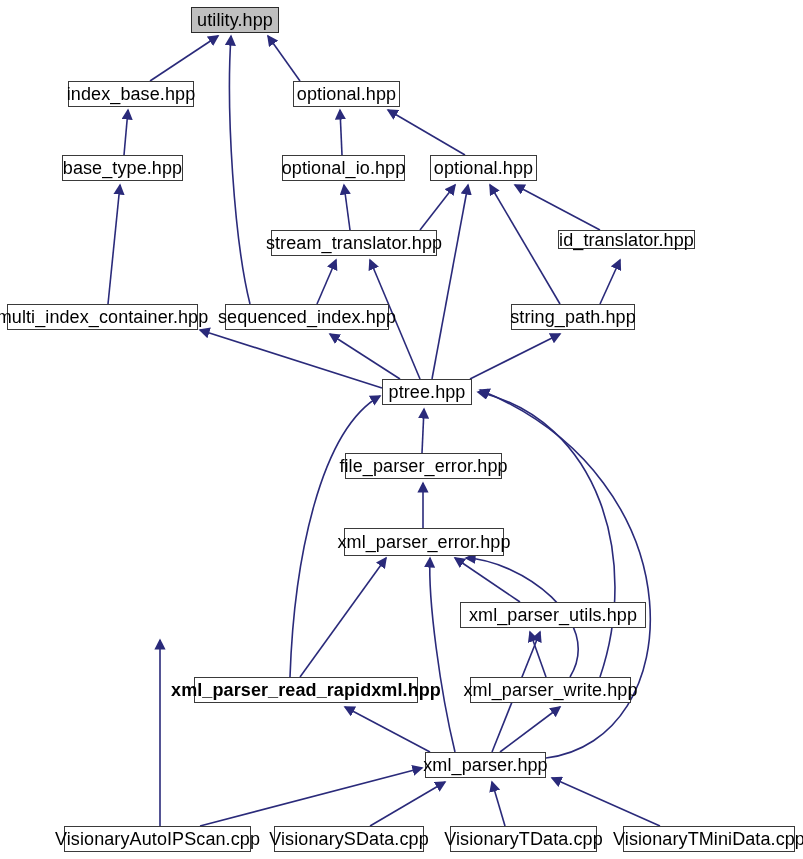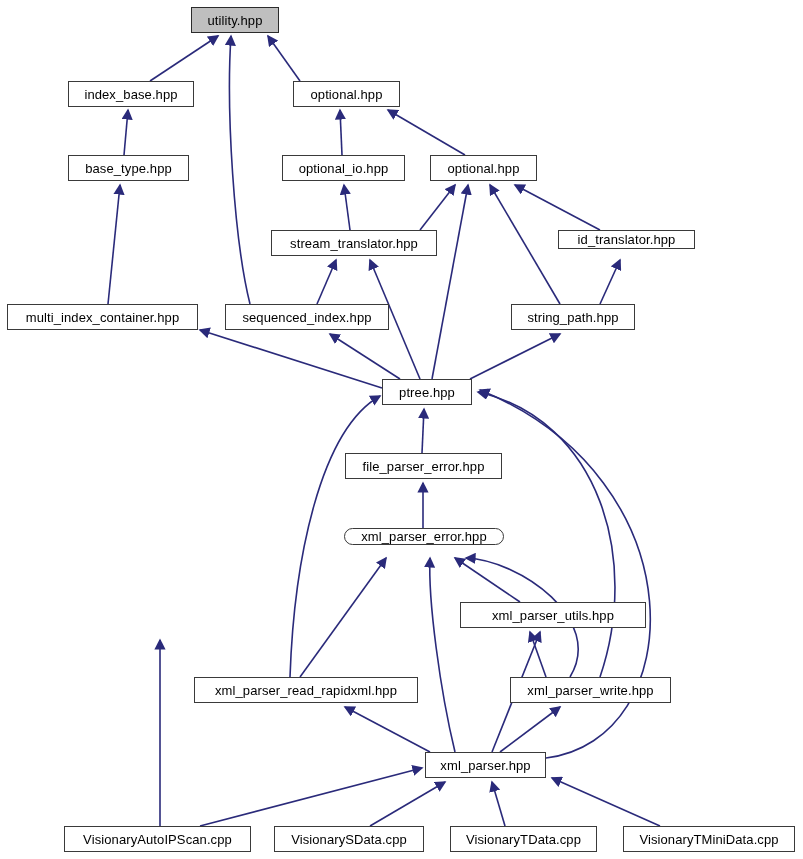--- a/index.html
+++ b/index.html
@@ -26,21 +26,21 @@
   }
   .node {
     position: absolute;
     box-sizing: border-box;
     display: flex;
     align-items: center;
     justify-content: center;
     border: 1px solid #3a3a3a;
     background: #ffffff;
     color: #000000;
-    font-size: 13px;
+    font-size: 18px;
     line-height: 1;
     white-space: nowrap;
     letter-spacing: 0.1px;
     z-index: 2;
   }
   .node.highlight {
     background: #bfbfbf;
     border: 1px solid #2b2b2b;
   }
   .node-label {
@@ -103,21 +103,21 @@
   <div id="node-layer">
       <div class="node highlight" style="left: 191px; top: 7px; width: 88px; height: 26px;">
         <span class="node-label">utility.hpp</span>
       </div>
       <div class="node" style="left: 68px; top: 81px; width: 126px; height: 26px;">
         <span class="node-label">index_base.hpp</span>
       </div>
       <div class="node" style="left: 293px; top: 81px; width: 107px; height: 26px;">
         <span class="node-label">optional.hpp</span>
       </div>
-      <div class="node" style="left: 68px; top: 155px; width: 121px; height: 26px;">
+      <div class="node" style="left: 62px; top: 155px; width: 121px; height: 26px;">
         <span class="node-label">base_type.hpp</span>
       </div>
       <div class="node" style="left: 282px; top: 155px; width: 123px; height: 26px;">
         <span class="node-label">optional_io.hpp</span>
       </div>
       <div class="node" style="left: 430px; top: 155px; width: 107px; height: 26px;">
         <span class="node-label">optional.hpp</span>
       </div>
       <div class="node" style="left: 271px; top: 230px; width: 166px; height: 26px;">
         <span class="node-label">stream_translator.hpp</span>
@@ -133,30 +133,30 @@
       </div>
       <div class="node" style="left: 511px; top: 304px; width: 124px; height: 26px;">
         <span class="node-label">string_path.hpp</span>
       </div>
       <div class="node" style="left: 382px; top: 379px; width: 90px; height: 26px;">
         <span class="node-label">ptree.hpp</span>
       </div>
       <div class="node" style="left: 345px; top: 453px; width: 157px; height: 26px;">
         <span class="node-label">file_parser_error.hpp</span>
       </div>
-      <div class="node" style="left: 344px; top: 528px; width: 160px; height: 17px; border-radius: 13px;">
+      <div class="node" style="left: 344px; top: 528px; width: 160px; height: 28px;">
         <span class="node-label">xml_parser_error.hpp</span>
       </div>
       <div class="node" style="left: 460px; top: 602px; width: 186px; height: 26px;">
         <span class="node-label">xml_parser_utils.hpp</span>
       </div>
-      <div class="node" style="left: 194px; top: 677px; width: 224px; height: 26px;">
+      <div class="node" style="left: 194px; top: 677px; width: 224px; height: 26px; font-weight: bold;">
         <span class="node-label">xml_parser_read_rapidxml.hpp</span>
       </div>
-      <div class="node" style="left: 510px; top: 677px; width: 161px; height: 26px;">
+      <div class="node" style="left: 470px; top: 677px; width: 161px; height: 26px;">
         <span class="node-label">xml_parser_write.hpp</span>
       </div>
       <div class="node" style="left: 425px; top: 752px; width: 121px; height: 26px;">
         <span class="node-label">xml_parser.hpp</span>
       </div>
       <div class="node" style="left: 64px; top: 826px; width: 187px; height: 26px;">
         <span class="node-label">VisionaryAutoIPScan.cpp</span>
       </div>
       <div class="node" style="left: 274px; top: 826px; width: 150px; height: 26px;">
         <span class="node-label">VisionarySData.cpp</span>

